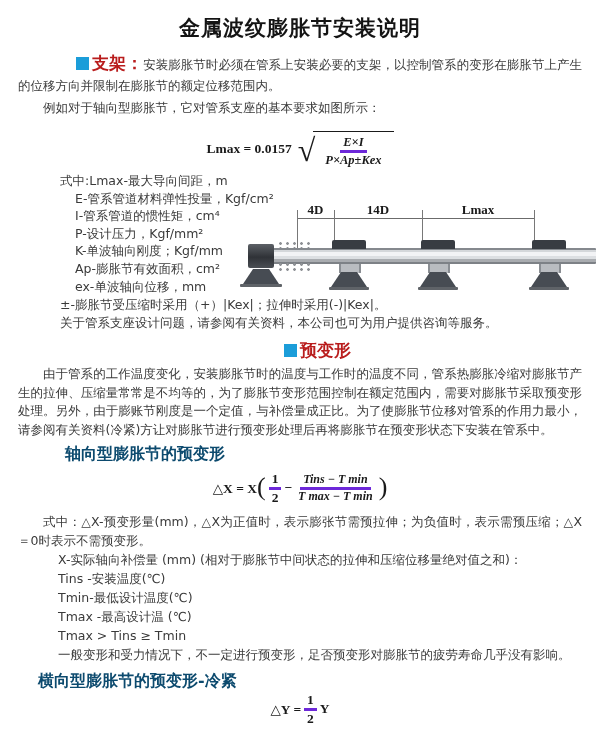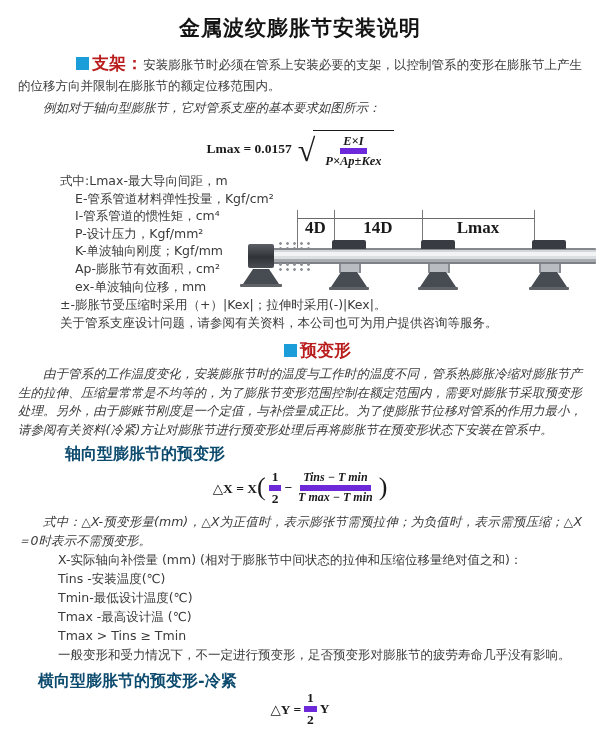--- a/index.html
+++ b/index.html
@@ -6,54 +6,54 @@
   .page{
     position:relative;width:600px;height:737px;background:#fff;overflow:hidden;
     font-family:"DejaVu Sans","Liberation Sans",sans-serif;color:#3a3a3a;
   }
   .title{
     margin:14px 0 0 0;text-align:center;font-size:21px;font-weight:bold;color:#141414;
     letter-spacing:1px;
   }
   .para{margin:0 18px;font-size:12.5px;line-height:21px;text-align:justify;}
   .sec1-para{margin-top:11px;text-indent:58px;}
-  .indent2{text-indent:2em;margin-top:1px;font-style:italic;}
+  .indent2{text-indent:2em;margin-top:1px;}
   .sq{display:inline-block;width:13px;height:13px;background:#1b9dd9;margin-right:3px;vertical-align:-1px;}
   .sec-head{font-size:17px;font-weight:bold;color:#b91c1c;}
   .sec-head-line{margin:8px 0 0 35px;line-height:20px;text-align:center;}
   .sub-head{font-size:16px;font-weight:bold;color:#0c4a6e;}
   .axial-head{margin:6px 0 0 65px;line-height:18px;}
   .lateral-head{margin:8px 0 0 38px;line-height:18px;}
   
   .formula-row{display:flex;justify-content:center;align-items:center;
     font-family:"Liberation Serif","DejaVu Serif",serif;font-weight:bold;color:#1a1a1a;font-size:13.5px;}
   .f1{margin-top:12px;height:38px;}
   .f2{margin-top:4px;height:42px;}
   .f3{margin-top:2px;height:34px;}
   .frac{display:inline-flex;flex-direction:column;align-items:center;line-height:1.15;margin:0 3px;}
-  .frac .num{padding:0 3px;border-bottom:6px solid #6d28d9;}
+  .frac .num{padding:0 3px;border-bottom:3px solid #6d28d9;}
   .frac .den{padding:0 3px;}
   .sqrt-sign{font-size:32px;font-weight:normal;line-height:0.85;margin:0 -2px 0 6px;transform:translateY(2px);}
   .radicand{border-top:1.6px solid #1a1a1a;padding:2px 6px 0 6px;}
   .radicand .frac{font-style:italic;font-size:12.5px;}
   .bigparen{font-size:26px;font-weight:normal;line-height:1;transform:translateY(-1px);}
   .tvar{font-style:italic;font-size:12px;}
   
   .defs-region{position:relative;margin:4px 0 0 60px;min-height:124px;font-size:12.5px;}
   .def-item{line-height:17.6px;white-space:nowrap;}
   .def-item.sub{padding-left:15px;}
   .note-line{margin:0 18px 0 60px;font-size:12.5px;line-height:18px;white-space:nowrap;}
   
   .body-para{margin:4px 18px 0 18px;font-size:12.5px;line-height:18.5px;text-align:justify;}
   .param-line{margin:0 18px 0 58px;font-size:12.5px;line-height:19px;}
   .last-line{margin:8px 18px 0 58px;font-size:12.5px;line-height:19px;}
   
   .diagram{position:absolute;left:188px;top:30px;width:352px;height:96px;}
-  .dim-label{position:absolute;top:16px;text-align:center;font-family:"Liberation Serif","DejaVu Serif",serif;
-    font-weight:bold;font-size:17px;color:#1a1a1a;}
+  .dim-label{position:absolute;top:0;text-align:center;font-family:"Liberation Serif","DejaVu Serif",serif;
+    font-weight:bold;font-size:13px;color:#1a1a1a;}
   .dim-line{position:absolute;top:16px;left:49px;width:237px;border-top:1px solid #6b6b6b;}
   .tick{position:absolute;top:8px;width:1px;height:40px;background:#787878;}
   .pipe{position:absolute;top:46px;left:0;width:348px;height:16px;border-radius:1px;
     background:linear-gradient(to bottom,#85898e 0 2px,#d4d7da 2px 4px,#f2f3f5 4px 8px,#dcdfe2 8px 11px,#a9acb0 11px 14px,#7d8186 14px 16px);}
   .bellows-strip{position:absolute;left:29px;width:35px;
     background-image:radial-gradient(circle,#8f9296 1.1px,transparent 1.6px);background-size:7px 5px;}
   .bw-top{top:39px;height:9px;}
   .bw-bot{top:60px;height:10px;}
   .anchor-cap{position:absolute;left:0;top:42px;width:26px;height:24px;border-radius:2px;
     background:linear-gradient(to bottom,#5c6066,#2f3237 55%,#4a4e54);}

